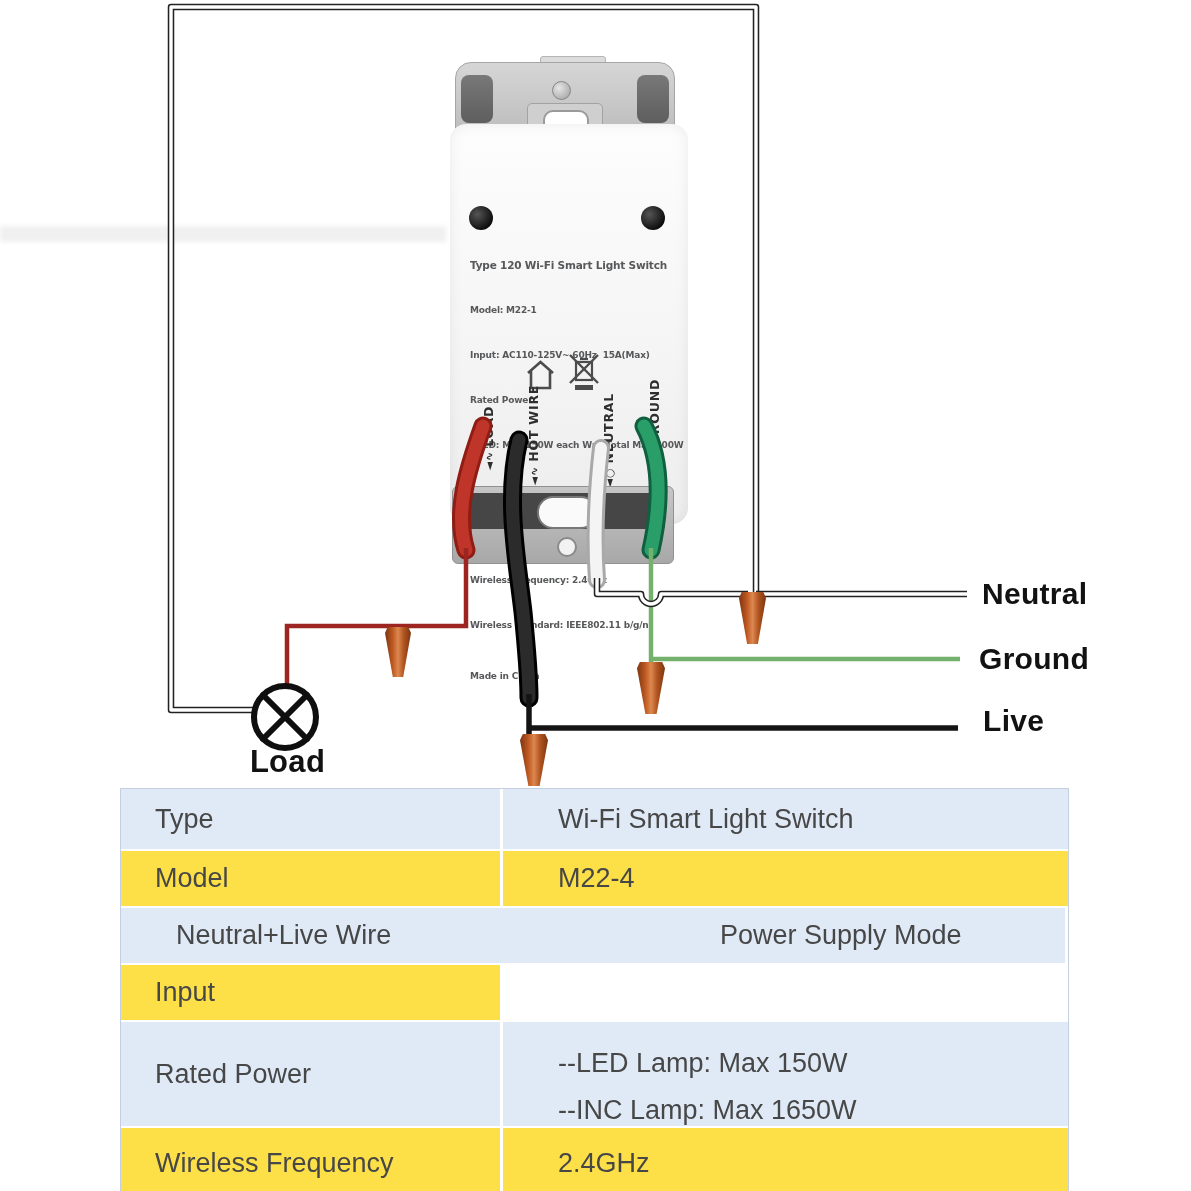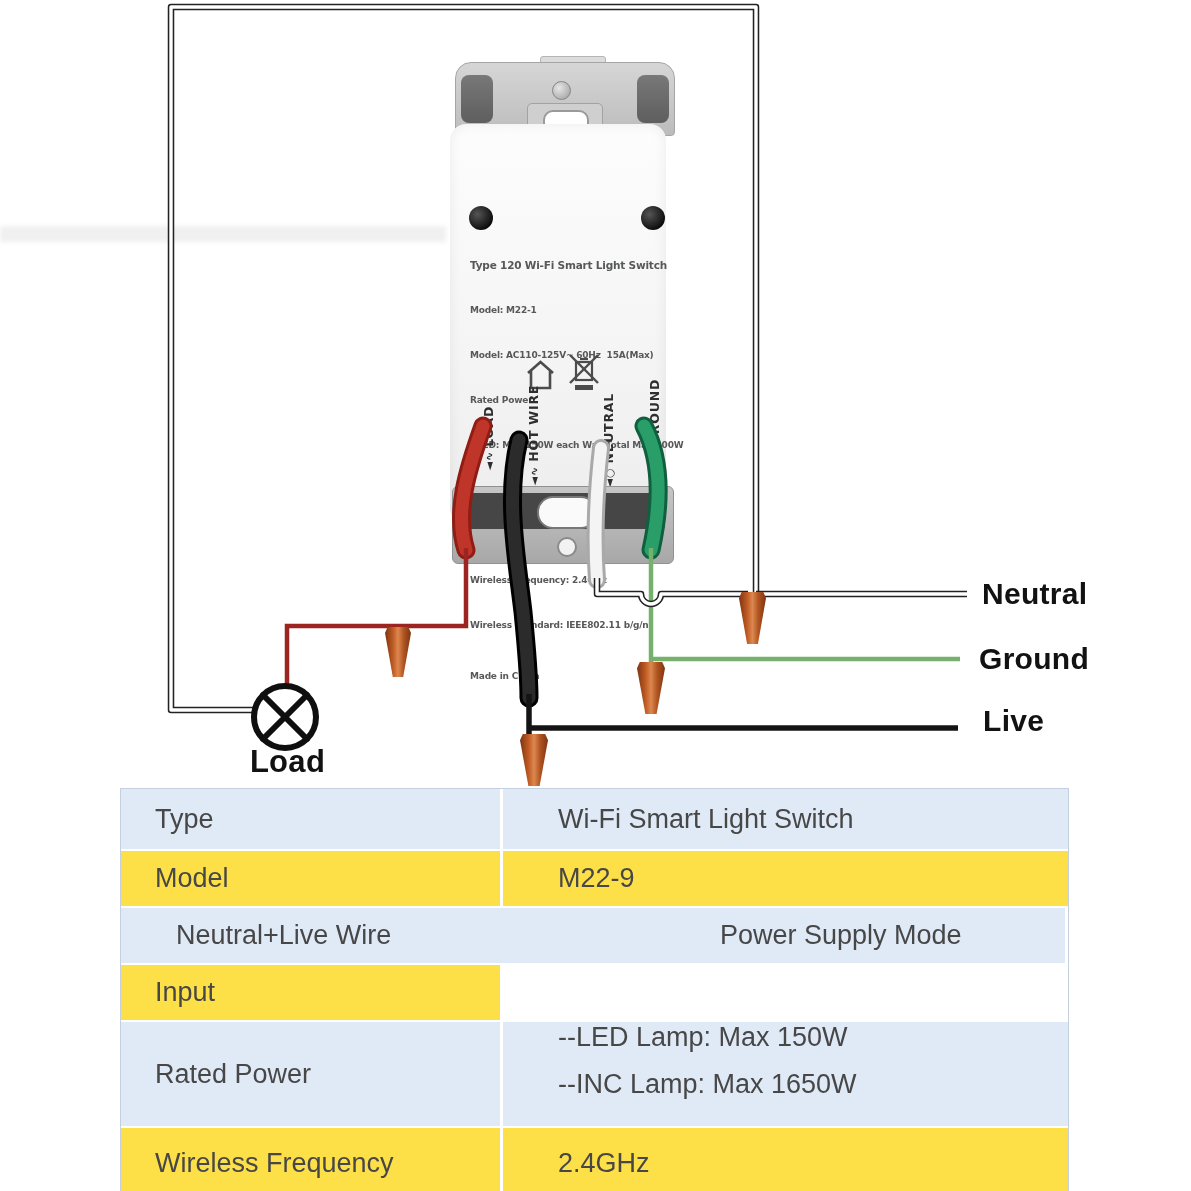--- a/index.html
+++ b/index.html
@@ -15,21 +15,21 @@
   .strap-tab{left:92px;top:0;width:64px;height:12px;background:#dcdcdc;border:1px solid #b5b5b5;border-radius:3px;}
   .bracket-top{left:7px;top:6px;width:218px;height:72px;background:linear-gradient(#d6d6d6,#bcbcbc);
                border:1px solid #a5a5a5;border-radius:16px 16px 4px 4px;}
   .tab{position:absolute;width:32px;height:48px;background:linear-gradient(#787878,#5e5e5e);border-radius:8px;top:12px;}
   .tab.l{left:5px;} .tab.r{right:5px;}
   .screw-top{position:absolute;left:96px;top:18px;width:17px;height:17px;border-radius:50%;
              background:radial-gradient(circle at 35% 35%,#e6e6e6,#9c9c9c);border:1px solid #868686;}
   .plate{position:absolute;left:71px;top:40px;width:74px;height:32px;background:#cfcfcf;border:1px solid #a2a2a2;border-radius:5px;}
   .plate-hole{position:absolute;left:15px;top:6px;width:42px;height:19px;background:#fff;border:2px solid #9a9a9a;border-radius:10px;}
 
-  .body{left:2px;top:68px;width:216px;height:400px;background:linear-gradient(180deg,#fdfdfd,#f5f5f5 55%,#ededed);
+  .body{left:2px;top:68px;width:238px;height:400px;background:linear-gradient(180deg,#fdfdfd,#f5f5f5 55%,#ededed);
         border:1px solid #cf
 
 cfcf;border-radius:16px;box-shadow:inset 0 0 14px rgba(0,0,0,.07);}
   .screw{position:absolute;width:24px;height:24px;border-radius:50%;
          background:radial-gradient(circle at 35% 35%,#555,#0d0d0d 72%);top:82px;}
   .screw.l{left:19px;} .screw.r{left:191px;}
   .dev-label{position:absolute;left:20px;top:104px;width:200px;color:#57585a;
              font-family:"DejaVu Sans",sans-serif;font-weight:bold;font-size:9px;line-height:15px;
              letter-spacing:-.2px;white-space:pre;}
   .dev-label .t{font-size:10.5px;}
@@ -67,21 +67,21 @@
   .lab-load{left:245px;top:744px;width:85px;text-align:center;font-size:31px;}
 
   
   .spec{left:120px;top:788px;width:947px;border:1px solid #c4cfdf;background:#fff;}
   .srow{display:flex;margin-bottom:2px;}
   .cell{display:flex;align-items:center;font-size:27px;color:#474747;}
   .kcell{width:345px;padding-left:34px;margin-right:3px;}
   .vcell{flex:1;padding-left:55px;white-space:pre;}
   .blue{background:#e0eaf7;} .plain{background:#fde047;}
   .h60{height:60px;} .h55{height:55px;} .h112{height:104px;} .h70{height:70px;}
-  .vcol{flex-direction:column;align-items:flex-start;justify-content:flex-start;gap:16px;}
+  .vcol{flex-direction:column;align-items:flex-start;justify-content:flex-end;gap:16px;}
 </style>
 </head>
 <body>
 
 <div class="stage">
 
   <div class="abs band"></div>
 
   <div class="abs device">
     <div class="abs strap-tab"></div>
@@ -95,21 +95,21 @@
       </div>
     </div>
 
     <div class="abs body">
       <div class="screw l"></div>
       <div class="screw r"></div>
 
       <div class="dev-label">
         <div class="t">Type 120 Wi-Fi Smart Light Switch</div>
         <div>Model: M22-1</div>
-        <div>Model: AC110-125V~ 60Hz  15A(Max)</div>
+        <div>Input: AC110-125V~ 60Hz  15A(Max)</div>
         <div>Rated Power:</div>
         <div>--LED: Max 150W each Way Total Max 300W</div>
         <div>--Incandescent lamp ☼:</div>
         <div>Max 1650W each Way Total Max 3000W</div>
         <div>Wireless Frequency: 2.4GHz</div>
         <div>Wireless Standard: IEEE802.11 b/g/n</div>
         <div style="margin-top:6px">Made in China</div>
       </div>
 
       <div class="icons-row">
@@ -197,21 +197,21 @@
   <div class="abs wlabel lab-live">Live</div>
   <div class="abs wlabel lab-load">Load</div>
 
   <div class="abs spec">
     <div class="srow h60">
       <div class="cell kcell blue">Type</div>
       <div class="cell vcell blue">Wi-Fi Smart Light Switch</div>
     </div>
     <div class="srow h55">
       <div class="cell kcell plain">Model</div>
-      <div class="cell vcell plain">M22-9</div>
+      <div class="cell vcell plain">M22-4</div>
     </div>
     <div class="srow h55">
       <div class="cell vcell blue">Neutral+Live Wire</div>
       <div class="cell kcell blue">Power Supply Mode</div>
     </div>
     <div class="srow h55">
       <div class="cell kcell plain">Input</div>
     </div>
     <div class="srow h112">
       <div class="cell kcell blue">Rated Power</div>

